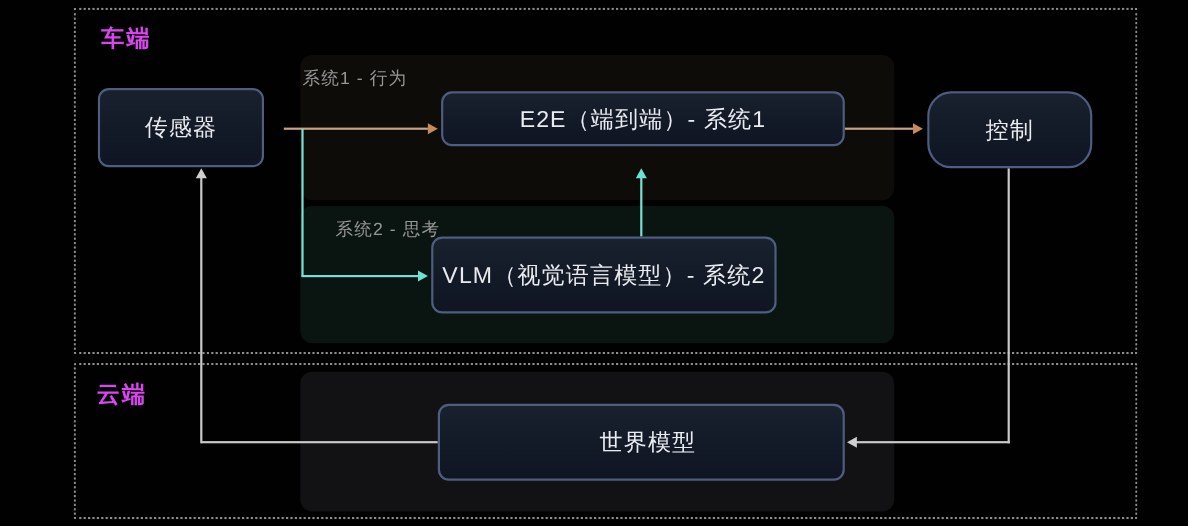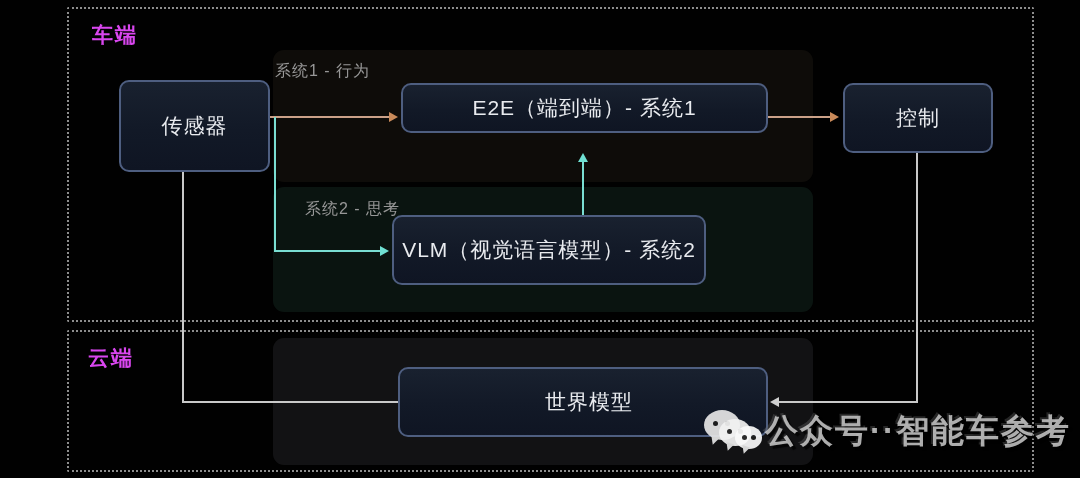--- a/index.html
+++ b/index.html
@@ -22,24 +22,24 @@
   .panel-label{position:absolute;color:#979797;font-size:16px;letter-spacing:1px;}
   .plabel-sys1{left:275px;top:61px;}
   .plabel-sys2{left:305px;top:199px;}
   .plabel-rl{left:288px;top:350px;}
 
   
   .node{position:absolute;display:flex;align-items:center;justify-content:center;
         background:linear-gradient(180deg,#19212f 0%,#121927 55%,#0f1523 100%);
         border:2px solid #4e5e80;border-radius:10px;color:#e9ebef;font-size:21px;
         letter-spacing:1px;box-sizing:border-box;}
-  .node-sensor{left:119px;top:80px;width:151px;height:92px;}
+  .node-sensor{left:89px;top:80px;width:151px;height:72px;}
   .node-e2e{left:401px;top:83px;width:367px;height:50px;}
   .node-vlm{left:392px;top:215px;width:314px;height:70px;}
-  .node-control{left:843px;top:83px;width:150px;height:70px;}
+  .node-control{left:843px;top:83px;width:150px;height:70px;border-radius:22px;}
   .node-world{left:398px;top:367px;width:370px;height:70px;padding-left:12px;}
 
   
   .line{position:absolute;}
   .warm{background:#cba188;}
   .cyan{background:#79ded2;}
   .gray{background:#c9c9c9;}
   .arrow{position:absolute;width:0;height:0;}
   .arrow-right-warm{border-top:5px solid transparent;border-bottom:5px solid transparent;border-left:9px solid #c98a5a;}
   .arrow-right-cyan{border-top:5px solid transparent;border-bottom:5px solid transparent;border-left:9px solid #6fe0d2;}
@@ -125,31 +125,14 @@
   <div class="node node-vlm">
     <span>VLM（视觉语言模型）- 系统2</span>
   </div>
   <div class="node node-control">
     <span>控制</span>
   </div>
   <div class="node node-world">
     <span>世界模型</span>
   </div>
 
-  <div class="watermark">
-    <div class="wm-icon">
-      <div class="bubble bubble-back">
-        <span class="eye e1"></span>
-          <span class="eye e2"></span>
-      </div>
-      <div class="bubble bubble-mid">
-        <span class="eye e1"></span>
-          <span class="eye e2"></span>
-      </div>
-      <div class="bubble bubble-front">
-        <span class="eye e1"></span>
-          <span class="eye e2"></span>
-      </div>
-    </div>
-    <div class="wm-text">公众号··智能车参考</div>
-  </div>
 
 </div>
 
 </body></html>

